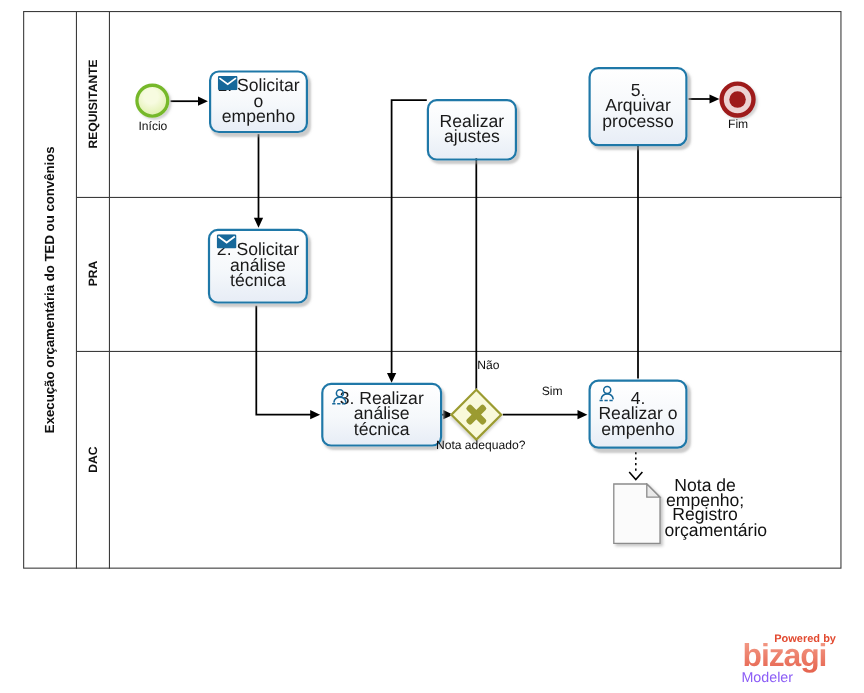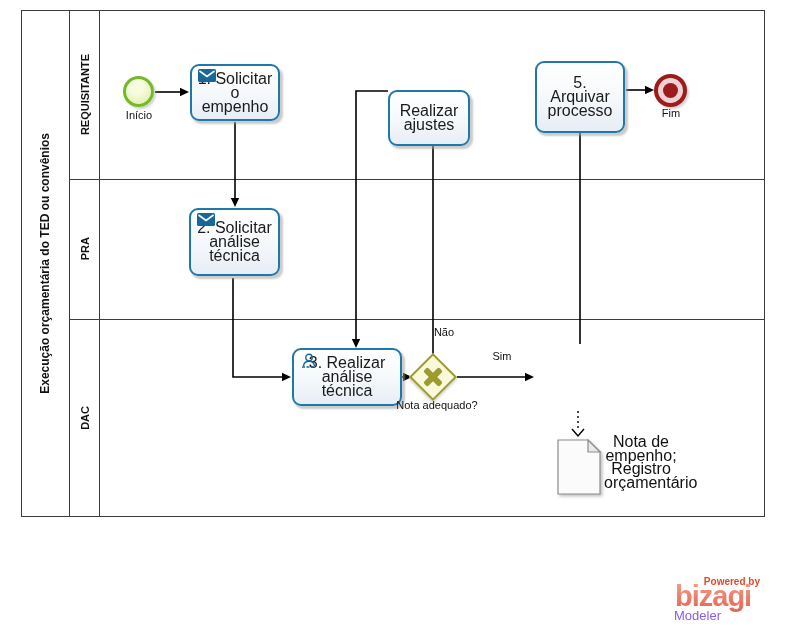--- a/index.html
+++ b/index.html
@@ -175,20 +175,30 @@
     <span class="task-icon">
       <svg width="17" height="16" fill="none" stroke="#16689A" stroke-width="1.4">
         <circle cx="9" cy="4.5" r="3.2"></circle>
         <path d="M3.5,13 C4,9.5 6.5,8.2 9,8.2 C11.5,8.2 14,9.5 14.5,13"></path>
         <path d="M2,14 L15.5,14" stroke-dasharray="3 1.5"></path>
         </svg>
     </span>
     <span class="tlabel">3. Realizar análise técnica</span>
   </div>
 
+  <div class="task" style="left:535px;top:345px;width:90px;height:63px;">
+    <span class="task-icon">
+      <svg width="17" height="16" fill="none" stroke="#16689A" stroke-width="1.4">
+        <circle cx="9" cy="4.5" r="3.2"></circle>
+        <path d="M3.5,13 C4,9.5 6.5,8.2 9,8.2 C11.5,8.2 14,9.5 14.5,13"></path>
+        <path d="M2,14 L15.5,14" stroke-dasharray="3 1.5"></path>
+        </svg>
+    </span>
+    <span class="tlabel">4. Realizar o empenho</span>
+  </div>
 
   <div class="task" style="left:535px;top:61px;width:90px;height:72px;">
     <span class="tlabel">5. Arquivar processo</span>
   </div>
 
   <div class="task" style="left:388px;top:63px;width:82px;height:56px;margin-top:27px;">
     <span class="tlabel">Realizar ajustes</span>
   </div>
 
   <div class="gateway">

